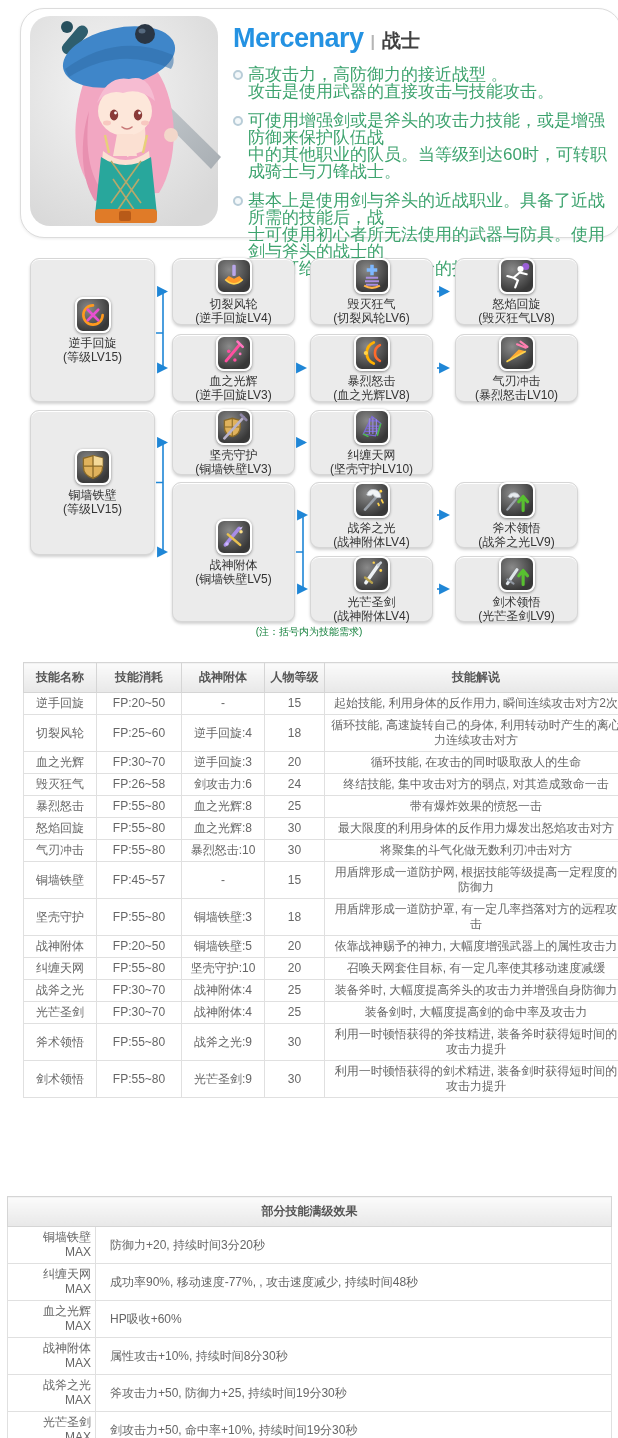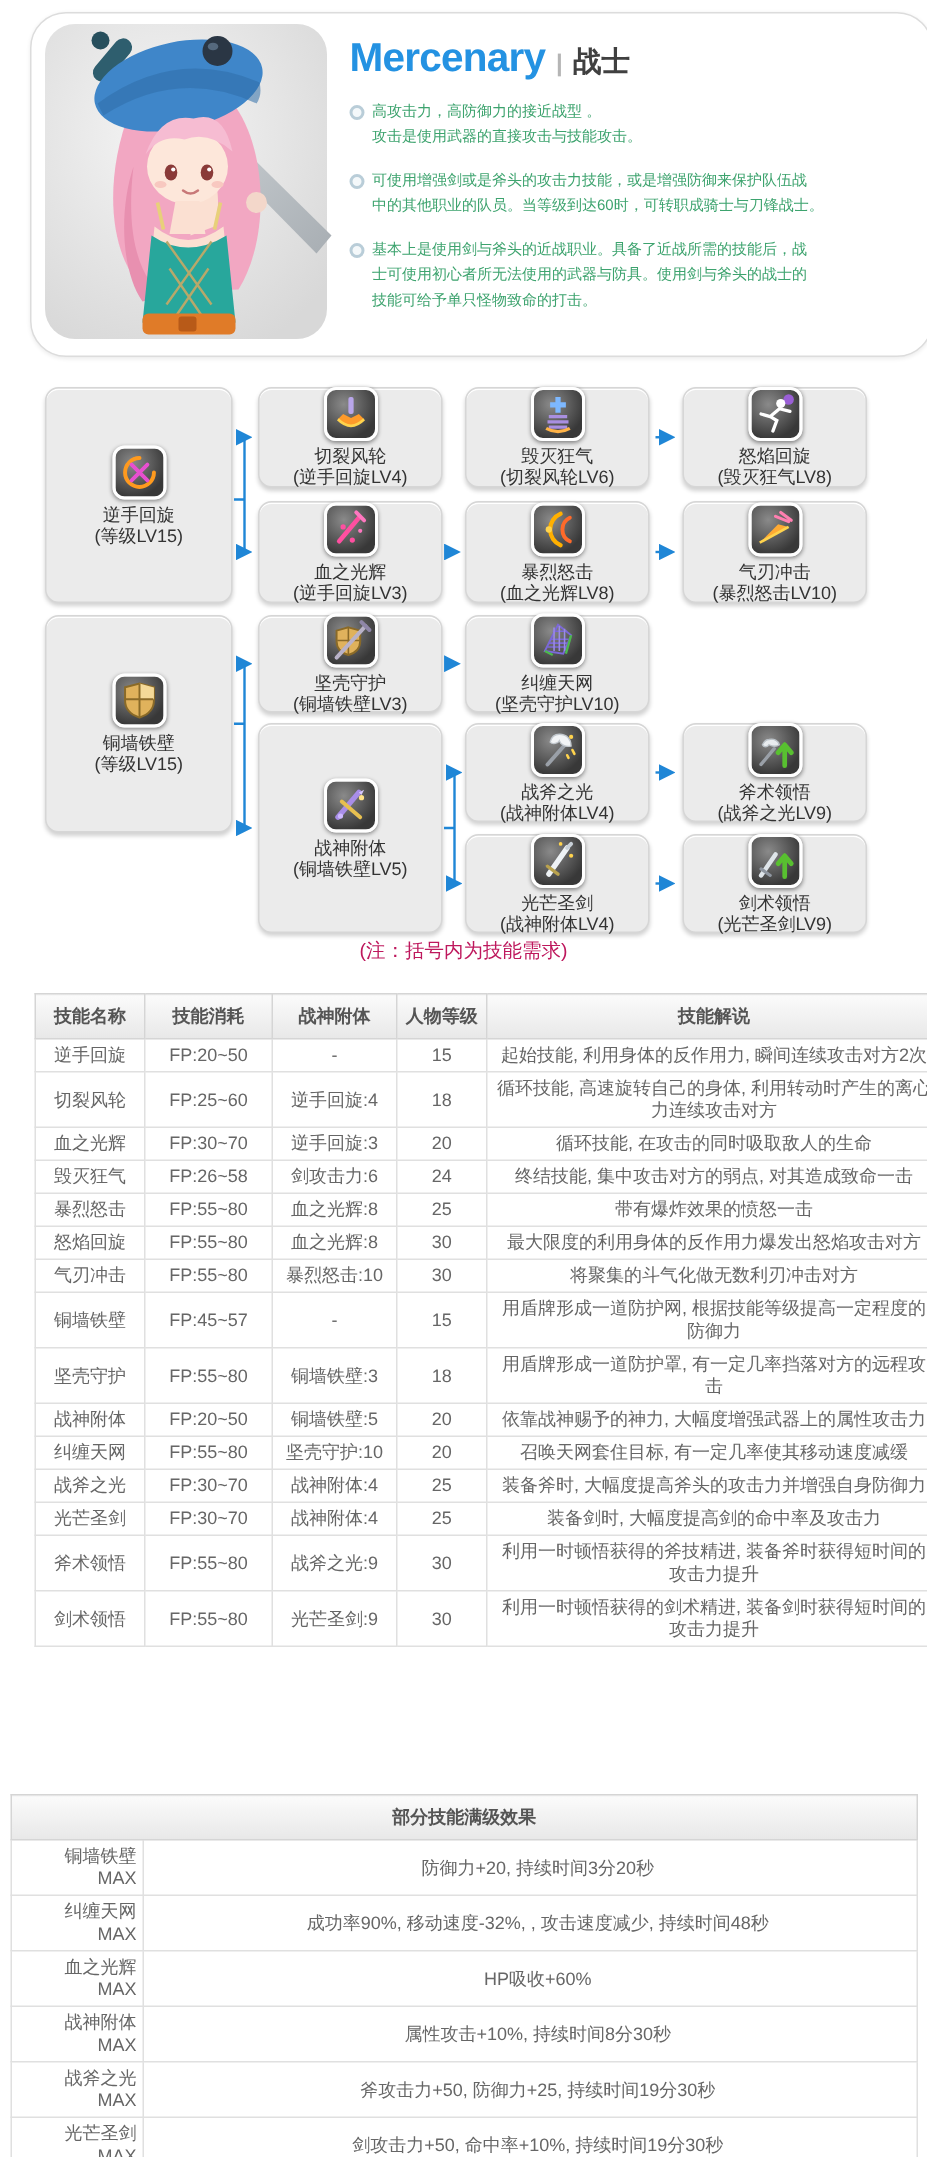--- a/index.html
+++ b/index.html
@@ -12,50 +12,50 @@
     background:#fff;border:1px solid #dcdcdc;border-radius:24px;
     box-shadow:0 1px 3px rgba(0,0,0,.08);}
   .char-svg{position:absolute;left:4px;top:2px;width:200px;height:224px;}
   .hero-right{position:absolute;left:212px;top:14px;width:382px;}
   .hero-title{margin:0 0 12px 0;display:flex;align-items:baseline;}
   .t-en{font-size:27px;font-weight:bold;color:#2492e2;letter-spacing:-.5px;}
   .t-sep{font-size:16px;color:#b5b5b5;margin:0 7px;}
   .t-cn{font-size:19px;font-weight:bold;color:#404040;}
   .bullets{list-style:none;margin:0;padding:0;}
   .bullets li{position:relative;padding-left:15px;margin-bottom:12px;
-    color:#3da36e;font-size:10px;line-height:17px;}
+    color:#3da36e;font-size:17px;line-height:17px;}
   .bullets .dot{position:absolute;left:0;top:4px;width:6px;height:6px;border-radius:50%;
     background:#f4f8fa;border:2px solid #b9cdd8;}
 
   
   .node{position:absolute;background:#ebebeb;border:1px solid #d6d6d6;border-radius:9px;
     box-shadow:0 2px 3px rgba(0,0,0,.18),inset 0 1px 0 #fff;
     display:flex;flex-direction:column;align-items:center;justify-content:center;
     text-align:center;font-size:12px;color:#333;padding:2px;box-sizing:border-box;}
   .node .icon{width:36px;height:36px;border-radius:8px;flex:0 0 auto;
     background:radial-gradient(circle at 35% 30%,#8a8a8a,#383838 75%);
     border:2px solid #fff;box-shadow:0 1px 3px rgba(0,0,0,.45);
     display:flex;align-items:center;justify-content:center;margin-bottom:3px;box-sizing:border-box;}
   .node .icon svg{width:28px;height:28px;}
   .node .nm,.node .rq{line-height:14px;white-space:nowrap;}
   #connectors{position:absolute;left:0;top:250px;width:618px;height:400px;}
   .tree-note{position:absolute;left:0;top:625px;width:618px;text-align:center;
-    font-size:13px;color:#be185d;}
+    font-size:10px;color:#15803d;}
 
   
   .tbl-wrap{position:absolute;left:7px;width:604px;}
   #skills-wrap{top:662px;margin-left:16px;}
   #max-wrap{top:1196px;}
   table{border-collapse:collapse;table-layout:fixed;width:604px;font-size:12px;color:#666;}
   th{background:linear-gradient(#fbfbfb,#e8e8e8);border:1px solid #d5d5d5;
      font-weight:bold;color:#555;padding:6px 2px;font-size:12px;}
   td{border:1px solid #e0e0e0;text-align:center;padding:3px 4px;line-height:15px;
      overflow:hidden;}
   .max td:first-child{text-align:right;padding-left:10px;color:#666;}
-  .max td:last-child{text-align:center;padding-left:14px;}
+  .max td:last-child{text-align:left;padding-left:14px;}
 </style>
 </head>
 <body>
 
 <div class="page">
 
   <section class="hero-card">
     <svg class="char-svg" viewBox="0 0 200 224">
       <defs>
         <radialGradient id="gbg" cx="42%" cy="35%" r="75%">
@@ -482,21 +482,21 @@
             <th colspan="2">部分技能满级效果</th>
           </tr>
         </thead>
       <tbody id="max-body">
           <tr>
             <td>铜墙铁壁MAX</td>
             <td>防御力+20, 持续时间3分20秒</td>
           </tr>
           <tr>
             <td>纠缠天网MAX</td>
-            <td>成功率90%, 移动速度-32%, , 攻击速度减少, 持续时间48秒</td>
+            <td>成功率90%, 移动速度-77%, , 攻击速度减少, 持续时间48秒</td>
           </tr>
           <tr>
             <td>血之光辉MAX</td>
             <td>HP吸收+60%</td>
           </tr>
           <tr>
             <td>战神附体MAX</td>
             <td>属性攻击+10%, 持续时间8分30秒</td>
           </tr>
           <tr>

